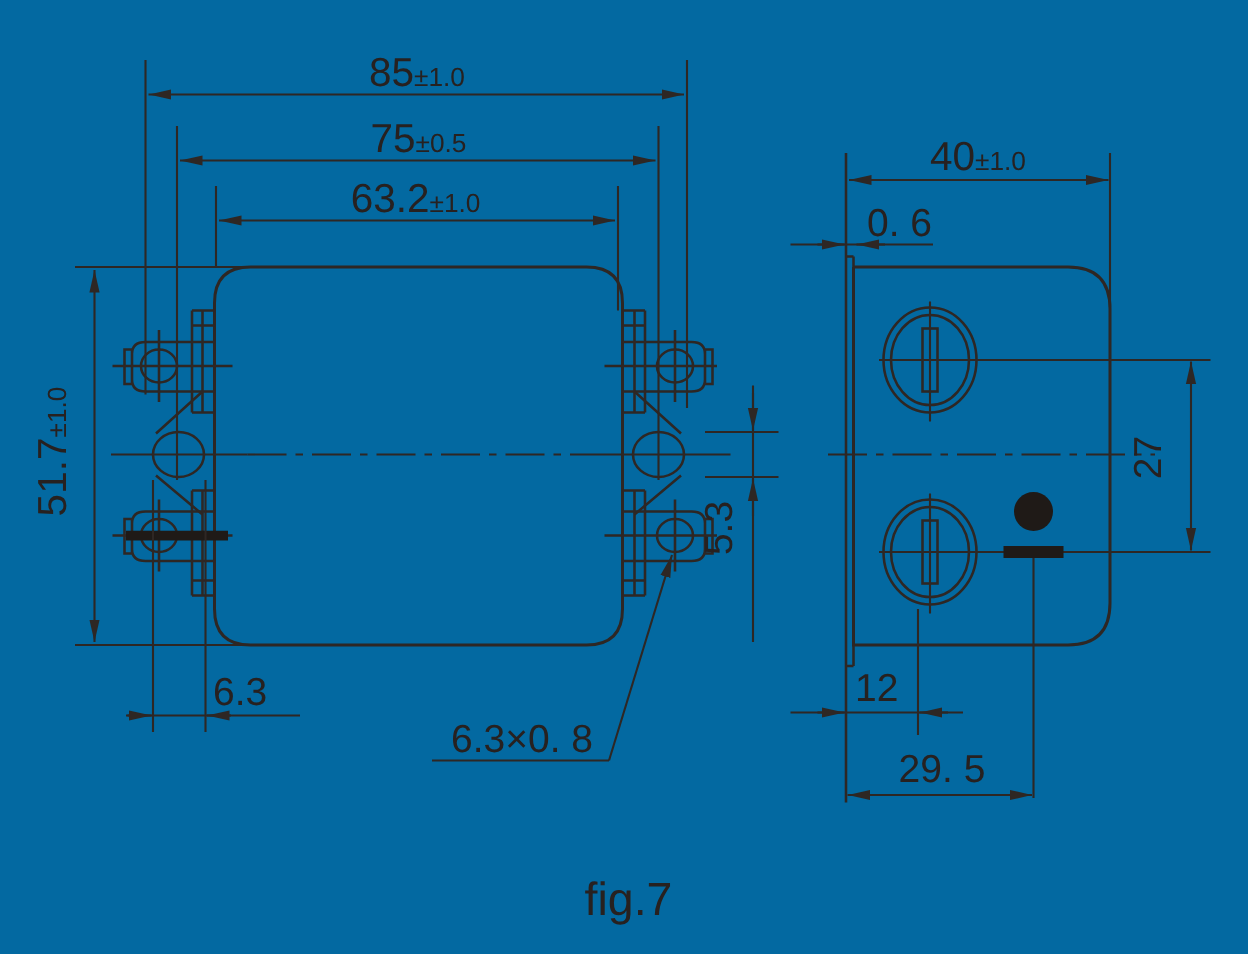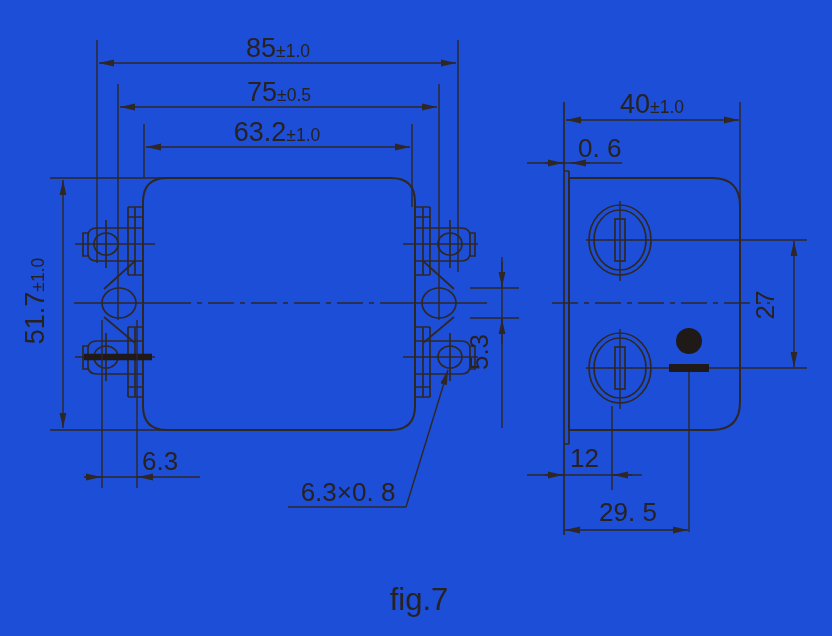--- a/index.html
+++ b/index.html
@@ -1,16 +1,16 @@
 <!DOCTYPE html>
 <html><head>
 <meta charset="utf-8">
 <style>
   html,body{margin:0;padding:0;background:#f8f8f7;}
-  .stage{position:relative;width:832px;height:636px;background:#1d4ed8;overflow:hidden;
+  .stage{position:relative;width:832px;height:636px;background:#0369a1;overflow:hidden;
          font-family:"Liberation Sans", sans-serif;}
   svg{display:block}
   .ln{stroke:#2e2724;fill:none;}
   .w2{stroke-width:2px;}
   .w17{stroke-width:1.7px;}
   .w14{stroke-width:1.4px;}
   .cl{stroke:#2e2724;stroke-width:1.4px;fill:none;stroke-dasharray:26 6 5 6;}
   .ink{fill:#1f1a17;stroke:none;}
   .bar{stroke:#1f1a17;stroke-width:6.5px;}
   text{fill:#272120;}

